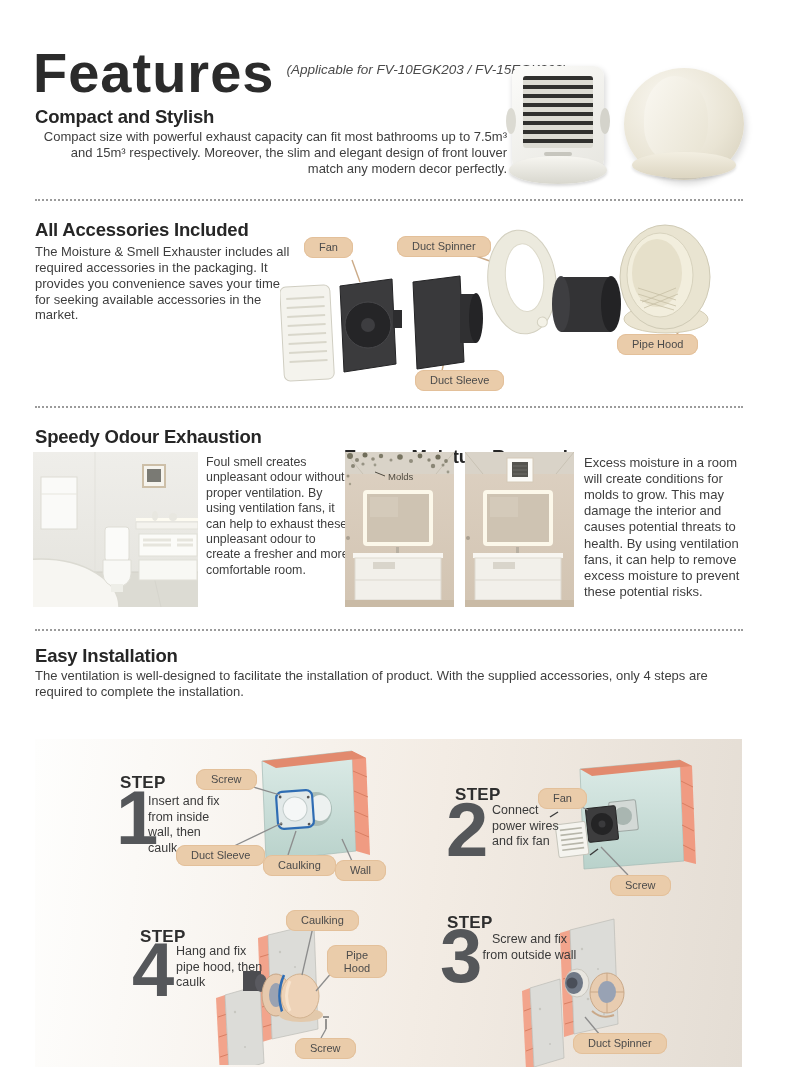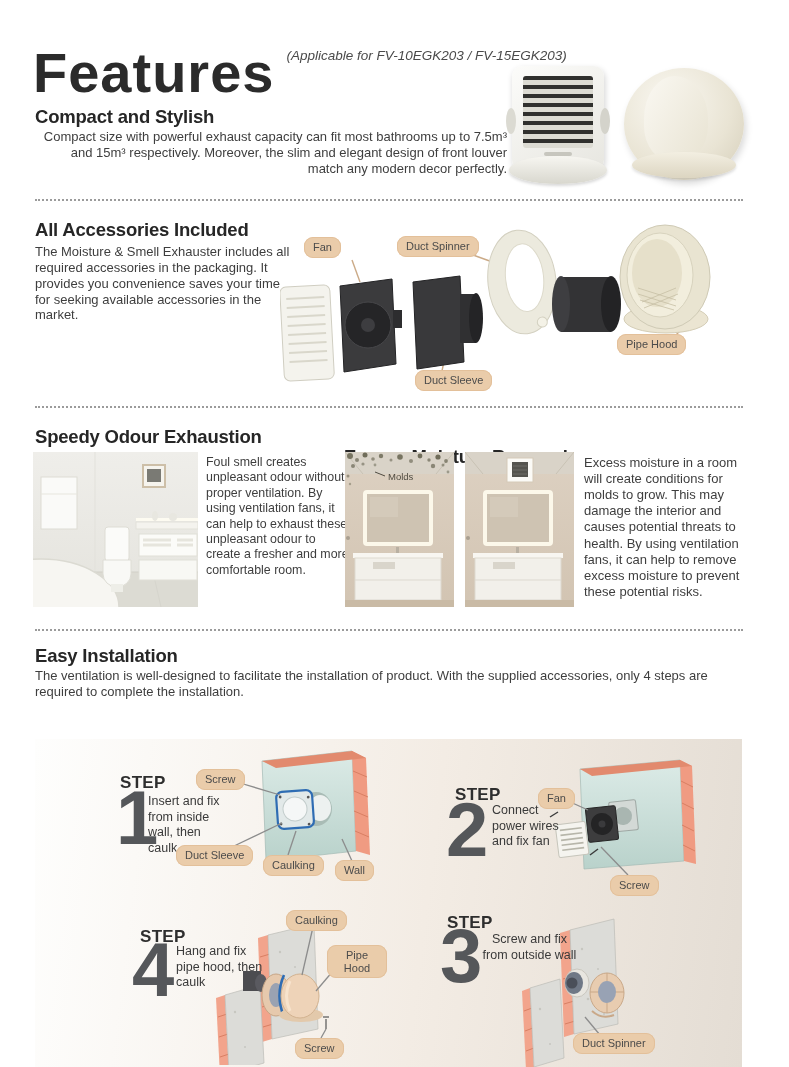--- a/index.html
+++ b/index.html
@@ -6,35 +6,35 @@
   .page{position:relative;width:789px;height:1067px;background:#ffffff;overflow:hidden;
         font-family:"Liberation Sans",sans-serif;color:#3c3c3c;}
   .abs{position:absolute;}
   .title{font-size:56px;font-weight:bold;color:#2b2b2b;letter-spacing:1px;line-height:.9;}
   .subtitle{font-style:italic;font-size:13.5px;color:#4a4a4a;}
   .h2{font-size:18.5px;font-weight:bold;color:#262626;letter-spacing:-.2px;}
   .body-txt{font-size:13px;line-height:1.22;color:#3e3e3e;}
   .body-sm{font-size:12.4px;line-height:1.24;color:#3e3e3e;}
   .sep{height:0;border-top:2px dotted #9b9b9b;}
   .pill{position:absolute;background:#eaccaa;color:#4b4b4b;border-radius:9px;
-        font-size:11px;line-height:1.15;padding:4px 9px;text-align:center;
+        font-size:11px;line-height:1.15;padding:4px 15px;text-align:center;
         white-space:nowrap;box-shadow:inset 0 0 0 1px #e3c09a;}
   .pill.wrap{white-space:normal;width:46px;padding:4px 7px;}
   .step-word{position:absolute;font-size:17px;font-weight:bold;color:#2e2e2e;letter-spacing:.3px;}
   .step-num{position:absolute;font-size:76px;font-weight:bold;color:#55575a;line-height:.78;}
   .step-text{position:absolute;font-size:12.5px;line-height:1.24;color:#3a3a3a;}
   .panel{background:linear-gradient(97deg,#fefefd 0%,#f3ece4 55%,#e4ddd4 100%);}
   svg{display:block;}
 </style>
 </head>
 <body>
 
 <div class="page">
 
-  <div class="abs" style="left:33px;top:48px;display:flex;align-items:flex-start;gap:12px;">
+  <div class="abs" style="left:33px;top:48px;display:flex;align-items:center;gap:12px;">
     <div class="title">Features</div>
     <div class="subtitle" style="margin-bottom:7px;">(Applicable for FV-10EGK203 / FV-15EGK203)</div>
   </div>
 
   <div class="abs" style="left:506px;top:64px;width:104px;height:122px;">
     <div class="abs" style="left:6px;top:2px;width:92px;height:104px;background:linear-gradient(145deg,#fcfcfa,#e7e6e0);border-radius:10px;box-shadow:1px 3px 6px rgba(0,0,0,.18);"></div>
     <div class="abs" style="left:0px;top:44px;width:10px;height:26px;background:#dbdad2;border-radius:50%;"></div>
     <div class="abs" style="left:94px;top:44px;width:10px;height:26px;background:#d4d3cb;border-radius:50%;"></div>
     <div class="abs" style="left:17px;top:12px;width:70px;height:72px;background:repeating-linear-gradient(180deg,#30302e 0 4px,#dcdbd3 4px 9px);border-radius:3px;"></div>
     <div class="abs" style="left:38px;top:88px;width:28px;height:4px;background:#c7c6be;border-radius:2px;"></div>

